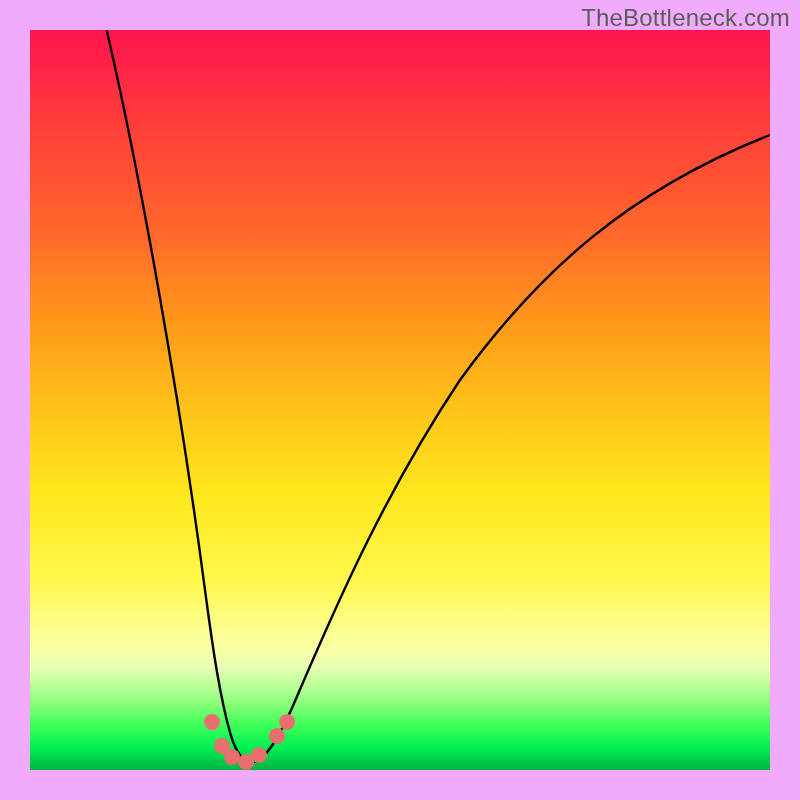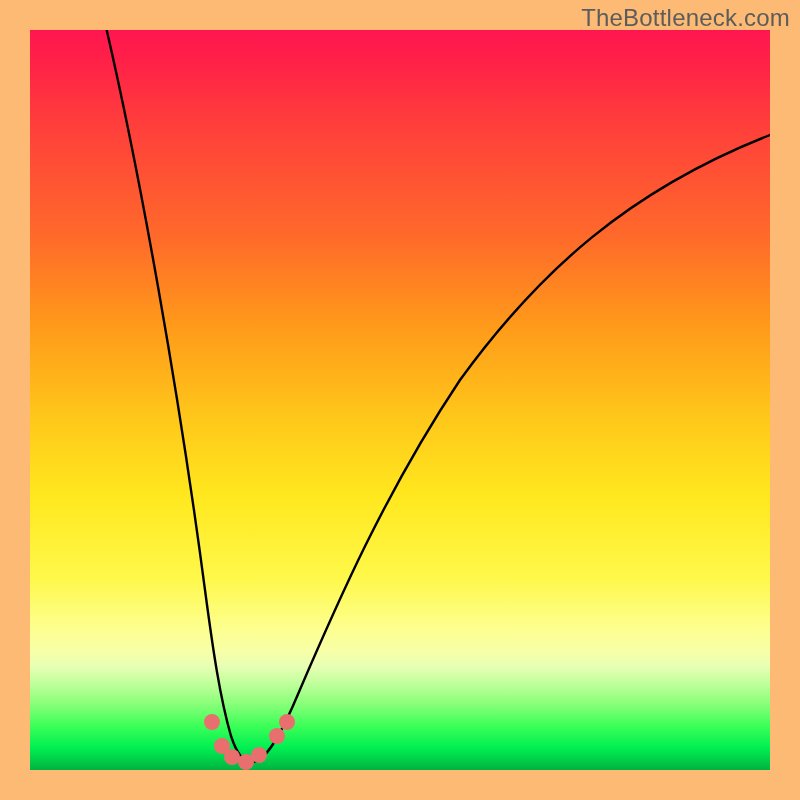--- a/index.html
+++ b/index.html
@@ -6,21 +6,21 @@
     margin: 0;
     padding: 0;
     width: 800px;
     height: 800px;
     overflow: hidden;
     font-family: Arial, Helvetica, sans-serif;
   }
   .frame {
     width: 800px;
     height: 800px;
-    background: #fdba74;
+    background: #f0abfc;
     position: relative;
     box-sizing: border-box;
   }
   .watermark {
     position: absolute;
     top: 4px;
     right: 10px;
     color: #5c5c5c;
     font-size: 24px;
     font-weight: 400;

